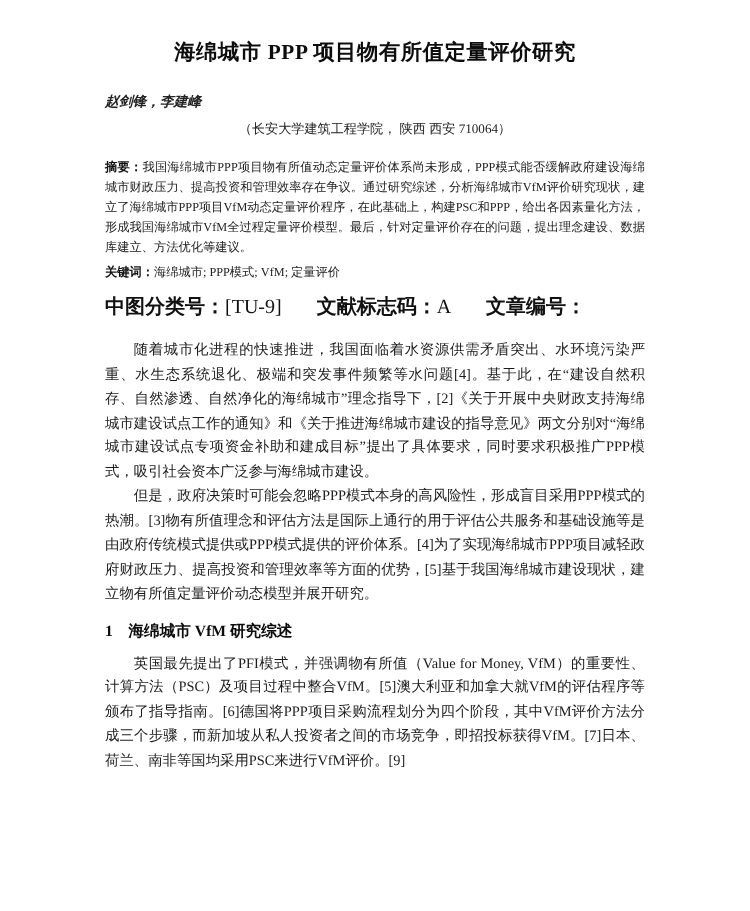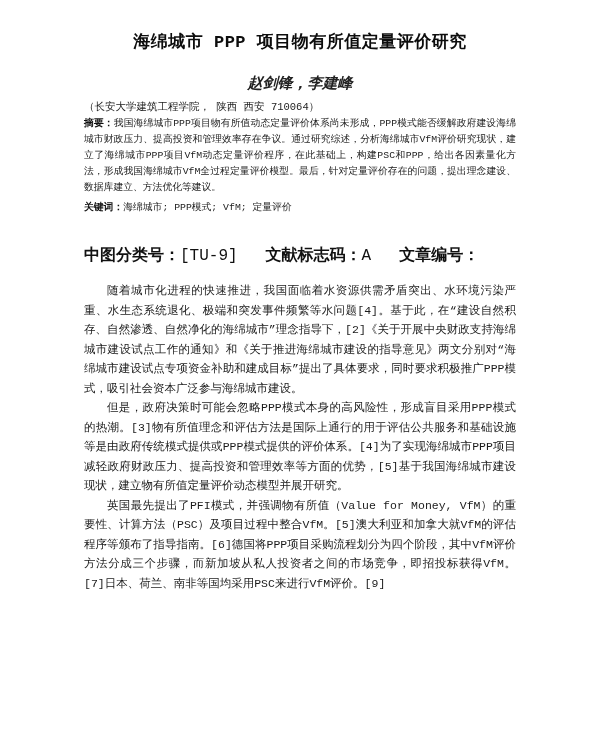--- a/index.html
+++ b/index.html
@@ -4,61 +4,61 @@
 <style>
   * { margin: 0; padding: 0; box-sizing: border-box; }
   html, body { background: #ffffff; }
   body { width: 600px; height: 729px; overflow: hidden; }
 
   .page {
     width: 600px;
     height: 729px;
     background: #ffffff;
     padding: 30px 84px 0 84px;
-    font-family: Liberation Mono, monospace;
+    font-family: Liberation Serif, serif;
     color: #1c1c1c;
     overflow: hidden;
   }
 
   .title {
     font-size: 17px;
     font-weight: 700;
     text-align: center;
     letter-spacing: 0.5px;
     color: #0d0d0d;
     margin-bottom: 21px;
   }
 
   .authors {
-    font-size: 15px;
+    font-size: 11px;
     font-weight: 700;
     font-style: italic;
-    text-align: center;
     margin-bottom: 7px;
     color: #222;
   }
 
   .affiliation {
     font-size: 10.5px;
-    margin-bottom: 2px;
+    text-align: center;
+    margin-bottom: 17px;
     color: #222;
   }
 
   .abstract {
     font-size: 9.8px;
     line-height: 16px;
     text-align: justify;
     margin-bottom: 4px;
     color: #222;
   }
 
   .keywords {
     font-size: 9.8px;
     line-height: 16px;
-    margin-bottom: 29px;
+    margin-bottom: 8px;
     color: #222;
   }
 
   .bold-label { font-weight: 700; color: #111; }
 
   .meta-row {
     font-size: 16px;
     margin-bottom: 15px;
     color: #111;
   }
@@ -93,17 +93,18 @@
   <p class="abstract"><span class="bold-label">摘要：</span><span>我国海绵城市PPP项目物有所值动态定量评价体系尚未形成，PPP模式能否缓解政府建设海绵城市财政压力、提高投资和管理效率存在争议。通过研究综述，分析海绵城市VfM评价研究现状，建立了海绵城市PPP项目VfM动态定量评价程序，在此基础上，构建PSC和PPP，给出各因素量化方法，形成我国海绵城市VfM全过程定量评价模型。最后，针对定量评价存在的问题，提出理念建设、数据库建立、方法优化等建议。</span></p>
 
   <p class="keywords"><span class="bold-label">关键词：</span><span>海绵城市; PPP模式; VfM; 定量评价</span></p>
 
   <p class="meta-row"><span class="bold-label">中图分类号：</span><span class="value">[TU-9]</span><span class="bold-label">文献标志码：</span><span class="value">A</span><span class="bold-label">文章编号：</span></p>
 
   <p class="body-para">随着城市化进程的快速推进，我国面临着水资源供需矛盾突出、水环境污染严重、水生态系统退化、极端和突发事件频繁等水问题[4]。基于此，在“建设自然积存、自然渗透、自然净化的海绵城市”理念指导下，[2]《关于开展中央财政支持海绵城市建设试点工作的通知》和《关于推进海绵城市建设的指导意见》两文分别对“海绵城市建设试点专项资金补助和建成目标”提出了具体要求，同时要求积极推广PPP模式，吸引社会资本广泛参与海绵城市建设。</p>
 
   <p class="body-para">但是，政府决策时可能会忽略PPP模式本身的高风险性，形成盲目采用PPP模式的热潮。[3]物有所值理念和评估方法是国际上通行的用于评估公共服务和基础设施等是由政府传统模式提供或PPP模式提供的评价体系。[4]为了实现海绵城市PPP项目减轻政府财政压力、提高投资和管理效率等方面的优势，[5]基于我国海绵城市建设现状，建立物有所值定量评价动态模型并展开研究。</p>
 
+  <h2 class="section-heading">1　海绵城市 VfM 研究综述</h2>
 
   <p class="body-para">英国最先提出了PFI模式，并强调物有所值（Value for Money, VfM）的重要性、计算方法（PSC）及项目过程中整合VfM。[5]澳大利亚和加拿大就VfM的评估程序等颁布了指导指南。[6]德国将PPP项目采购流程划分为四个阶段，其中VfM评价方法分成三个步骤，而新加坡从私人投资者之间的市场竞争，即招投标获得VfM。[7]日本、荷兰、南非等国均采用PSC来进行VfM评价。[9]</p>
 
 
 </div>
 
 </body></html>

